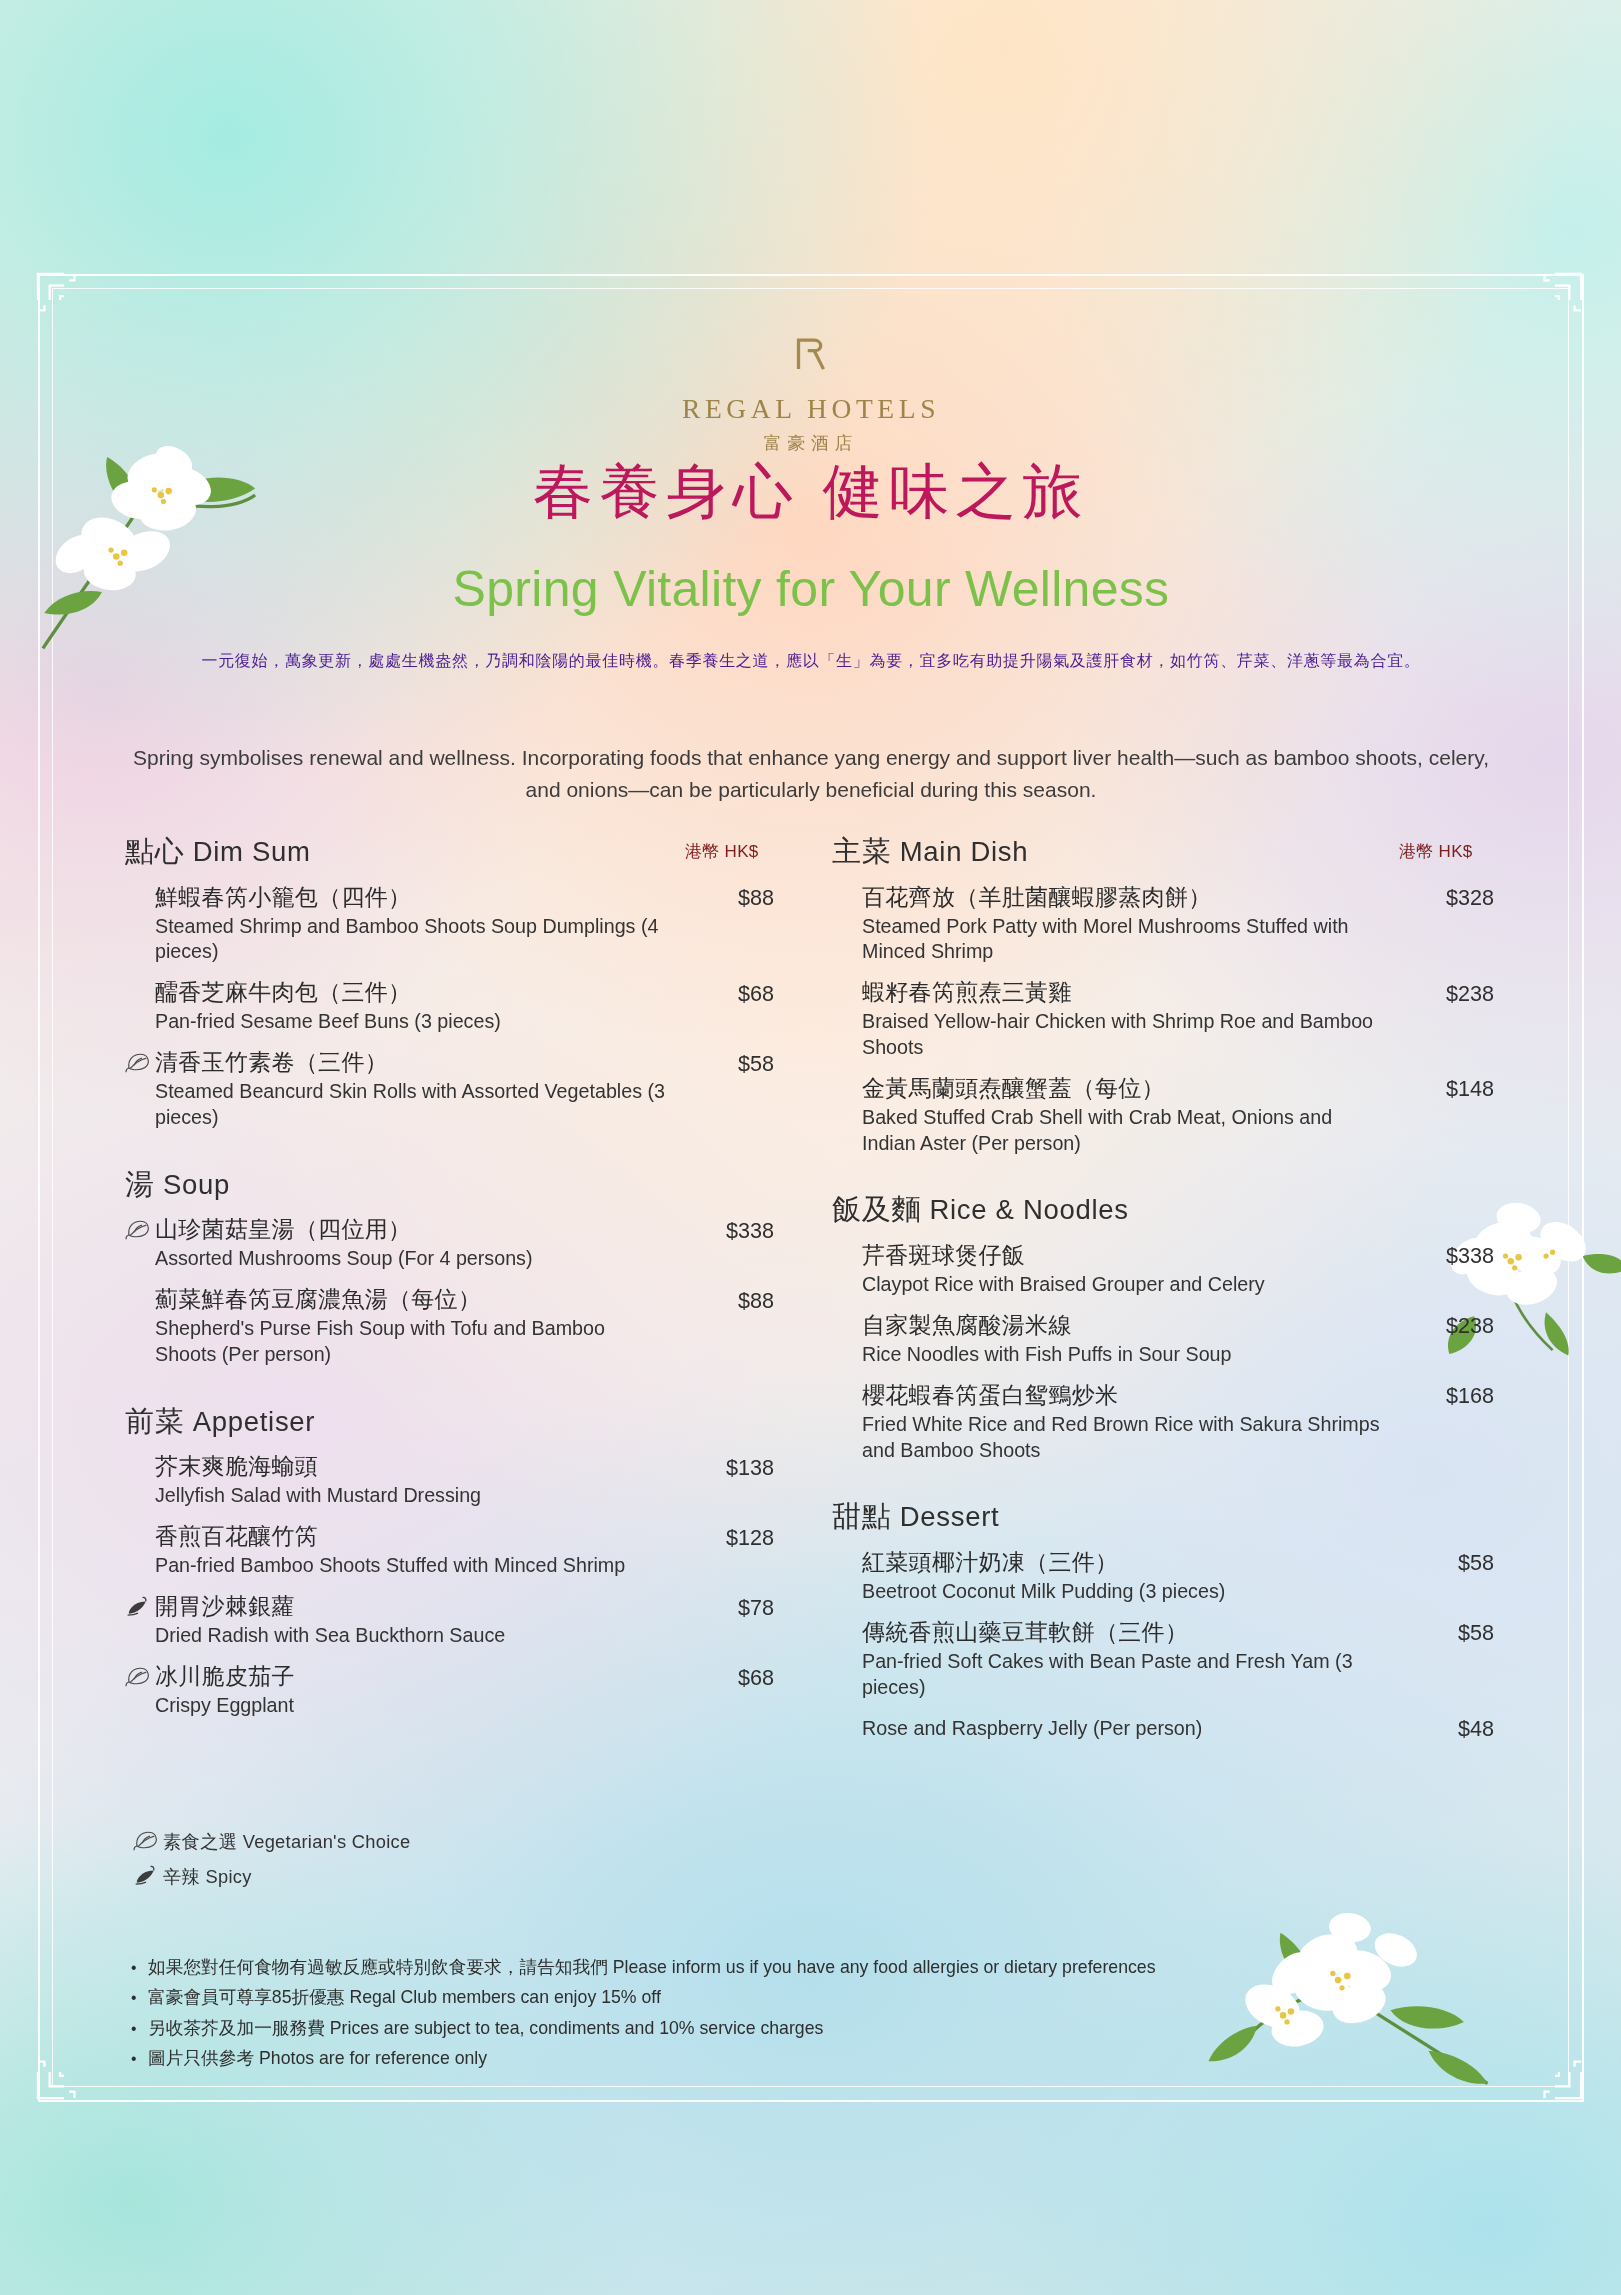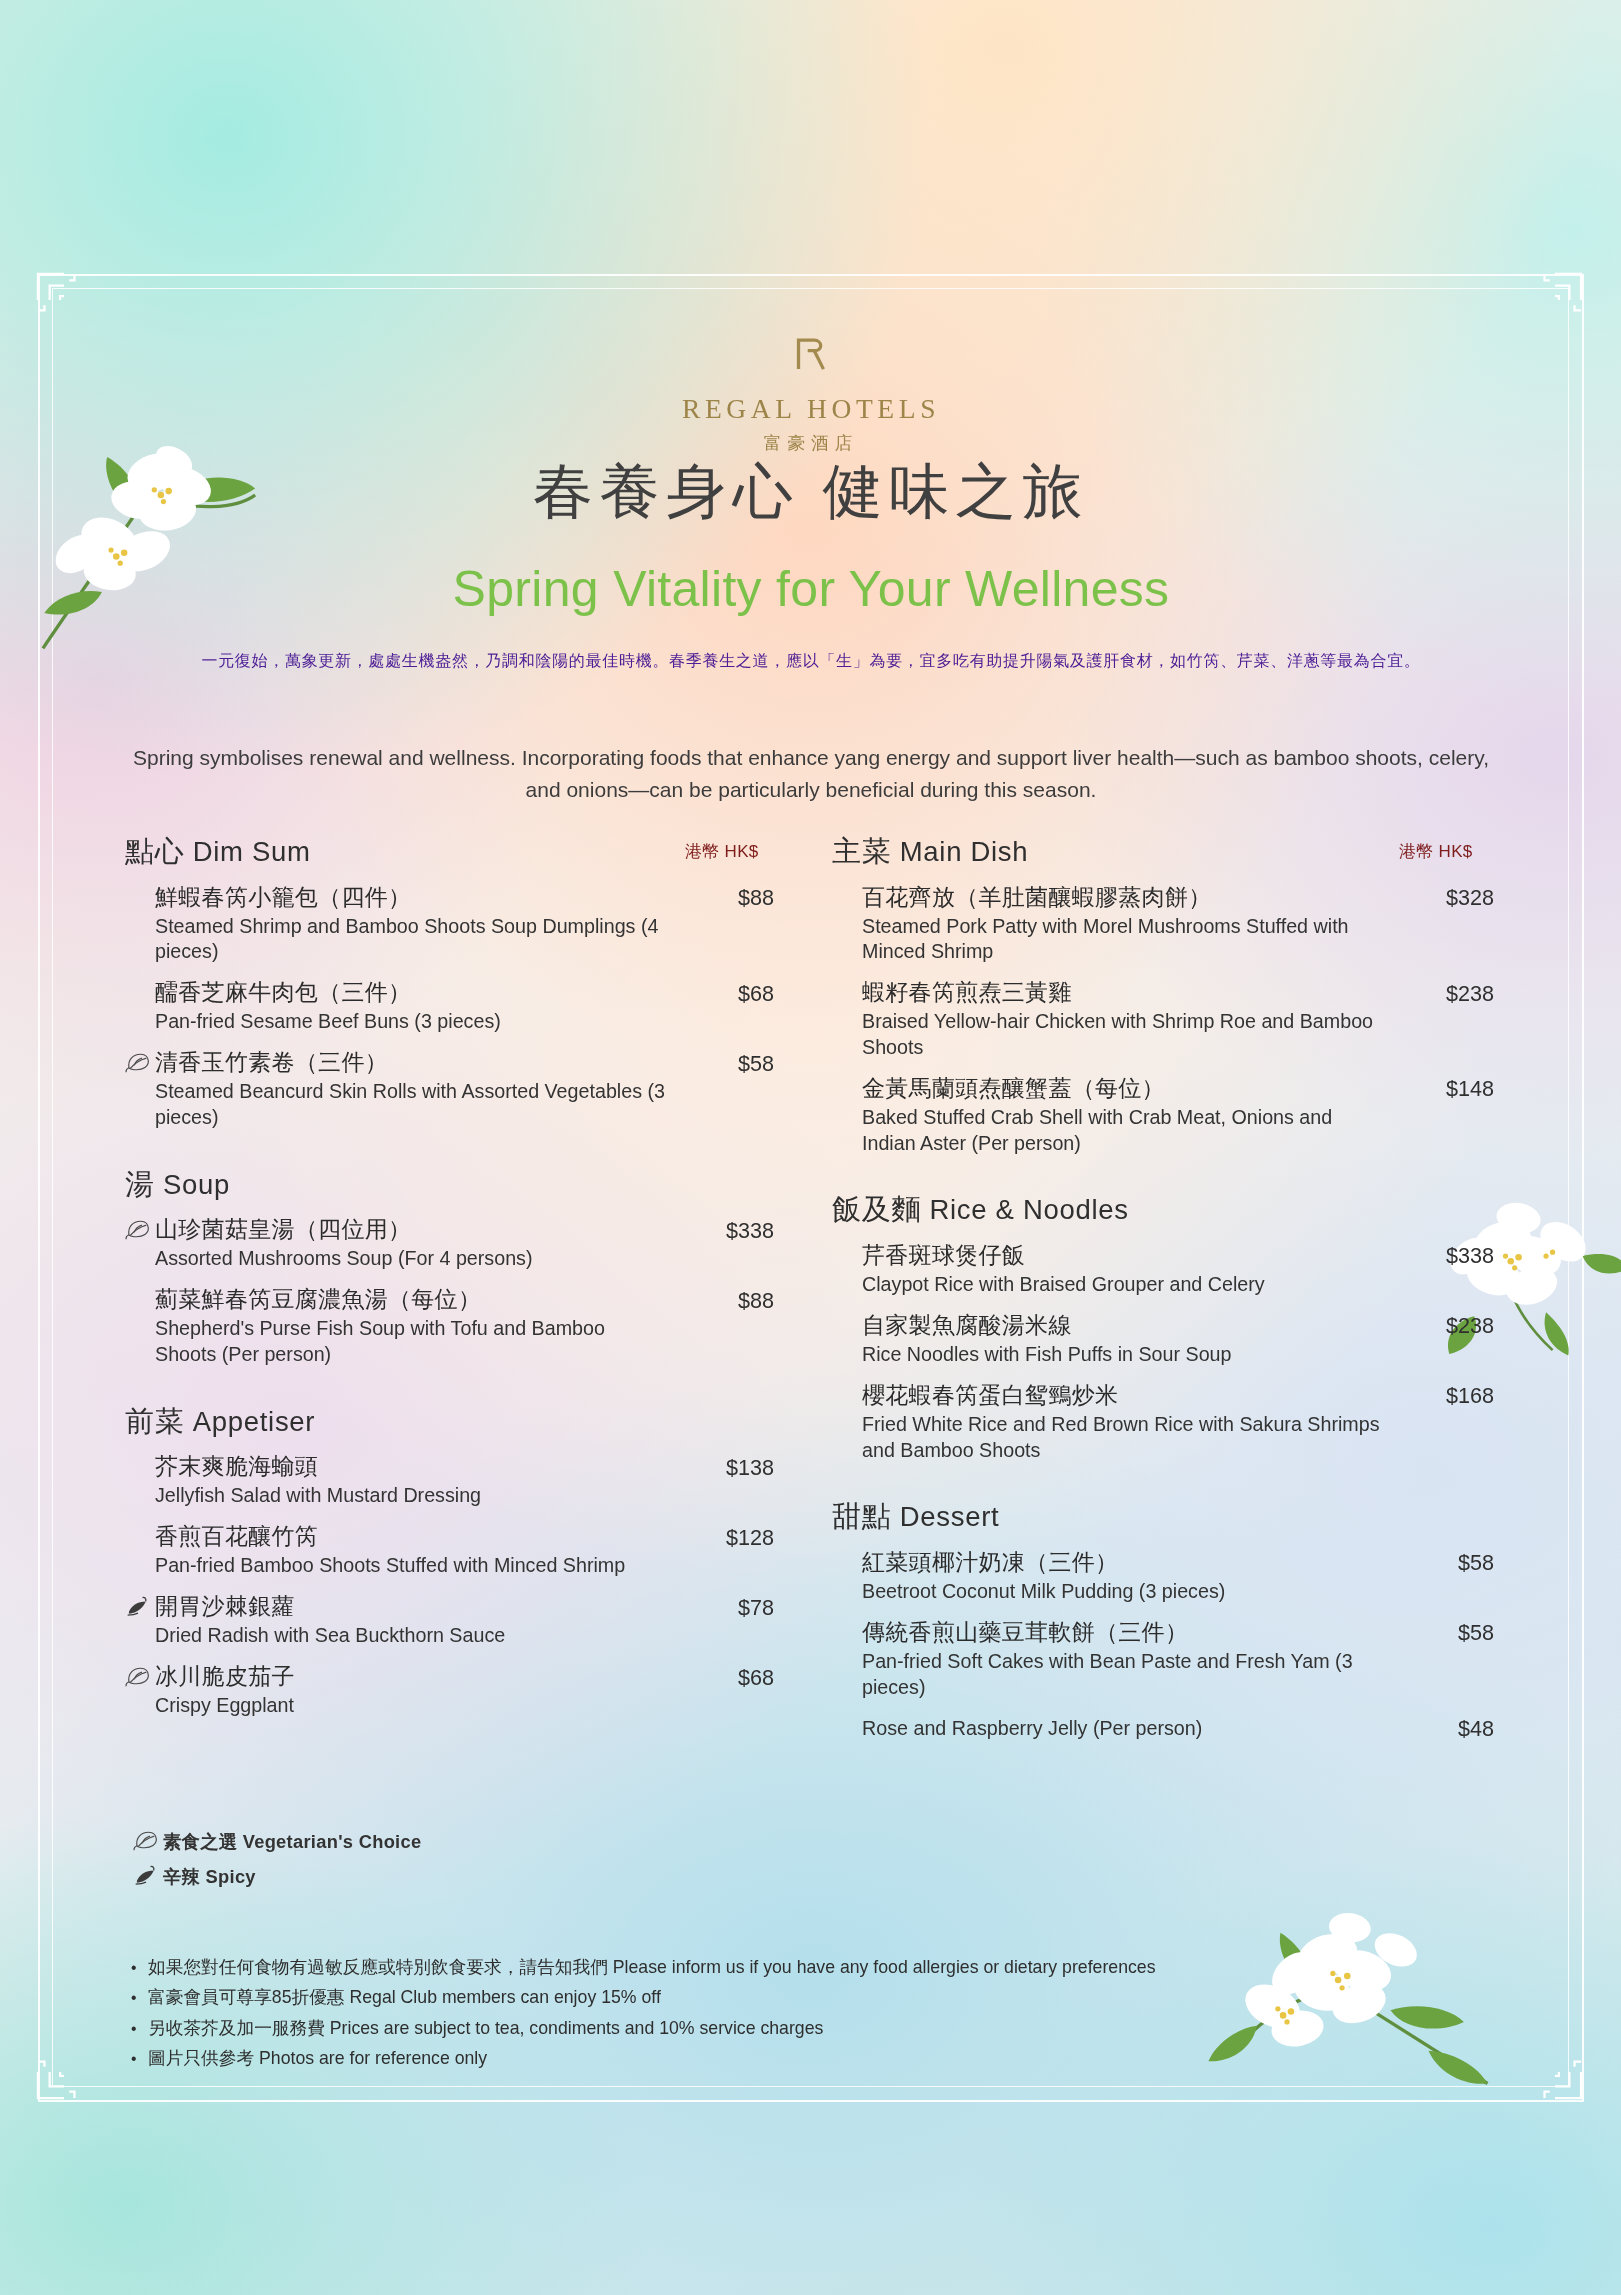--- a/index.html
+++ b/index.html
@@ -94,21 +94,21 @@
     font-size: 17.7px;
     letter-spacing: 5.9px;
     margin-top: 5.9px;
   }
 
   .title-cn {
     position: absolute;
     left: 0; right: 0;
     top: 452px;
     text-align: center;
-    color: #404040;
+    color: #be185d;
     font-size: 60px;
     letter-spacing: 6.6px;
     font-weight: 400;
   }
   .title-en {
     position: absolute;
     left: 0; right: 0;
     top: 560px;
     text-align: center;
     color: #7cc24a;
@@ -201,21 +201,20 @@
     font-size: 19.7px;
     line-height: 1.3;
     margin-top: 2.6px;
   }
 
   
   .legend {
     position: absolute;
     left: 128px;
     top: 1828px;
-    font-weight: bold;
   }
   .legend-row {
     display: flex;
     align-items: center;
     margin-bottom: 9.2px;
   }
   .legend-row .sym {
     width: 35px;
     height: 26px;
     display: flex;

